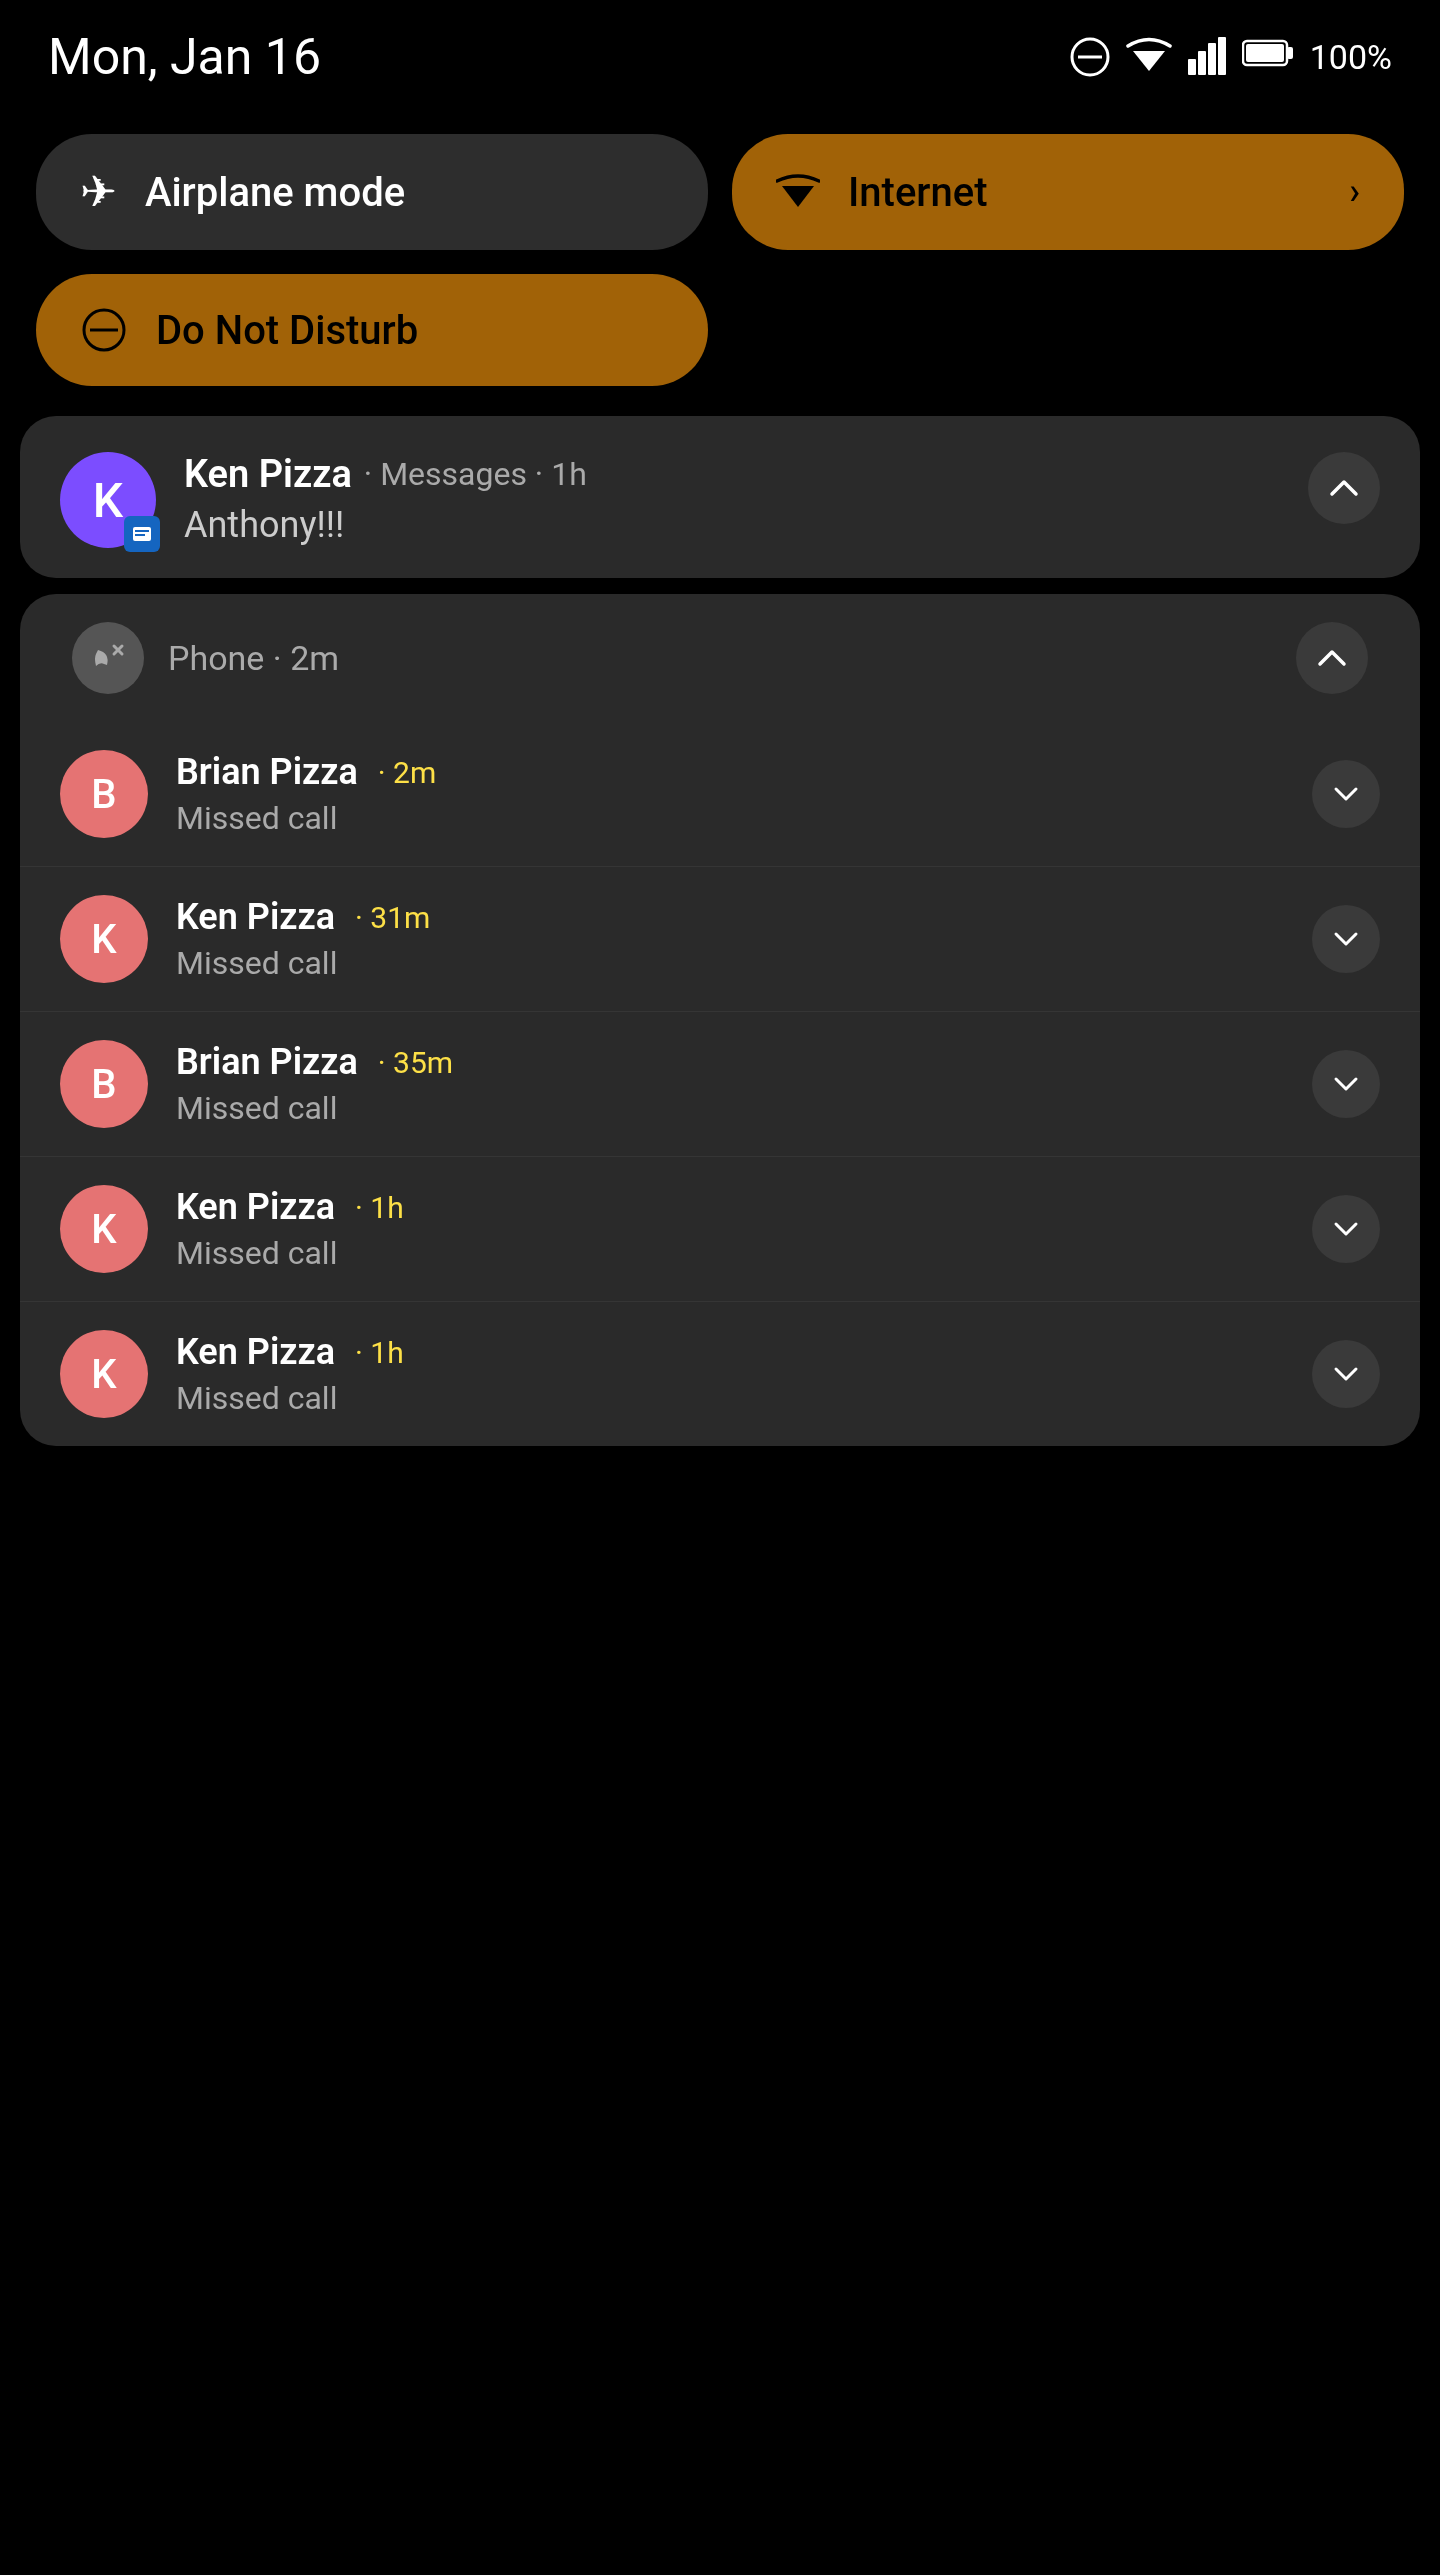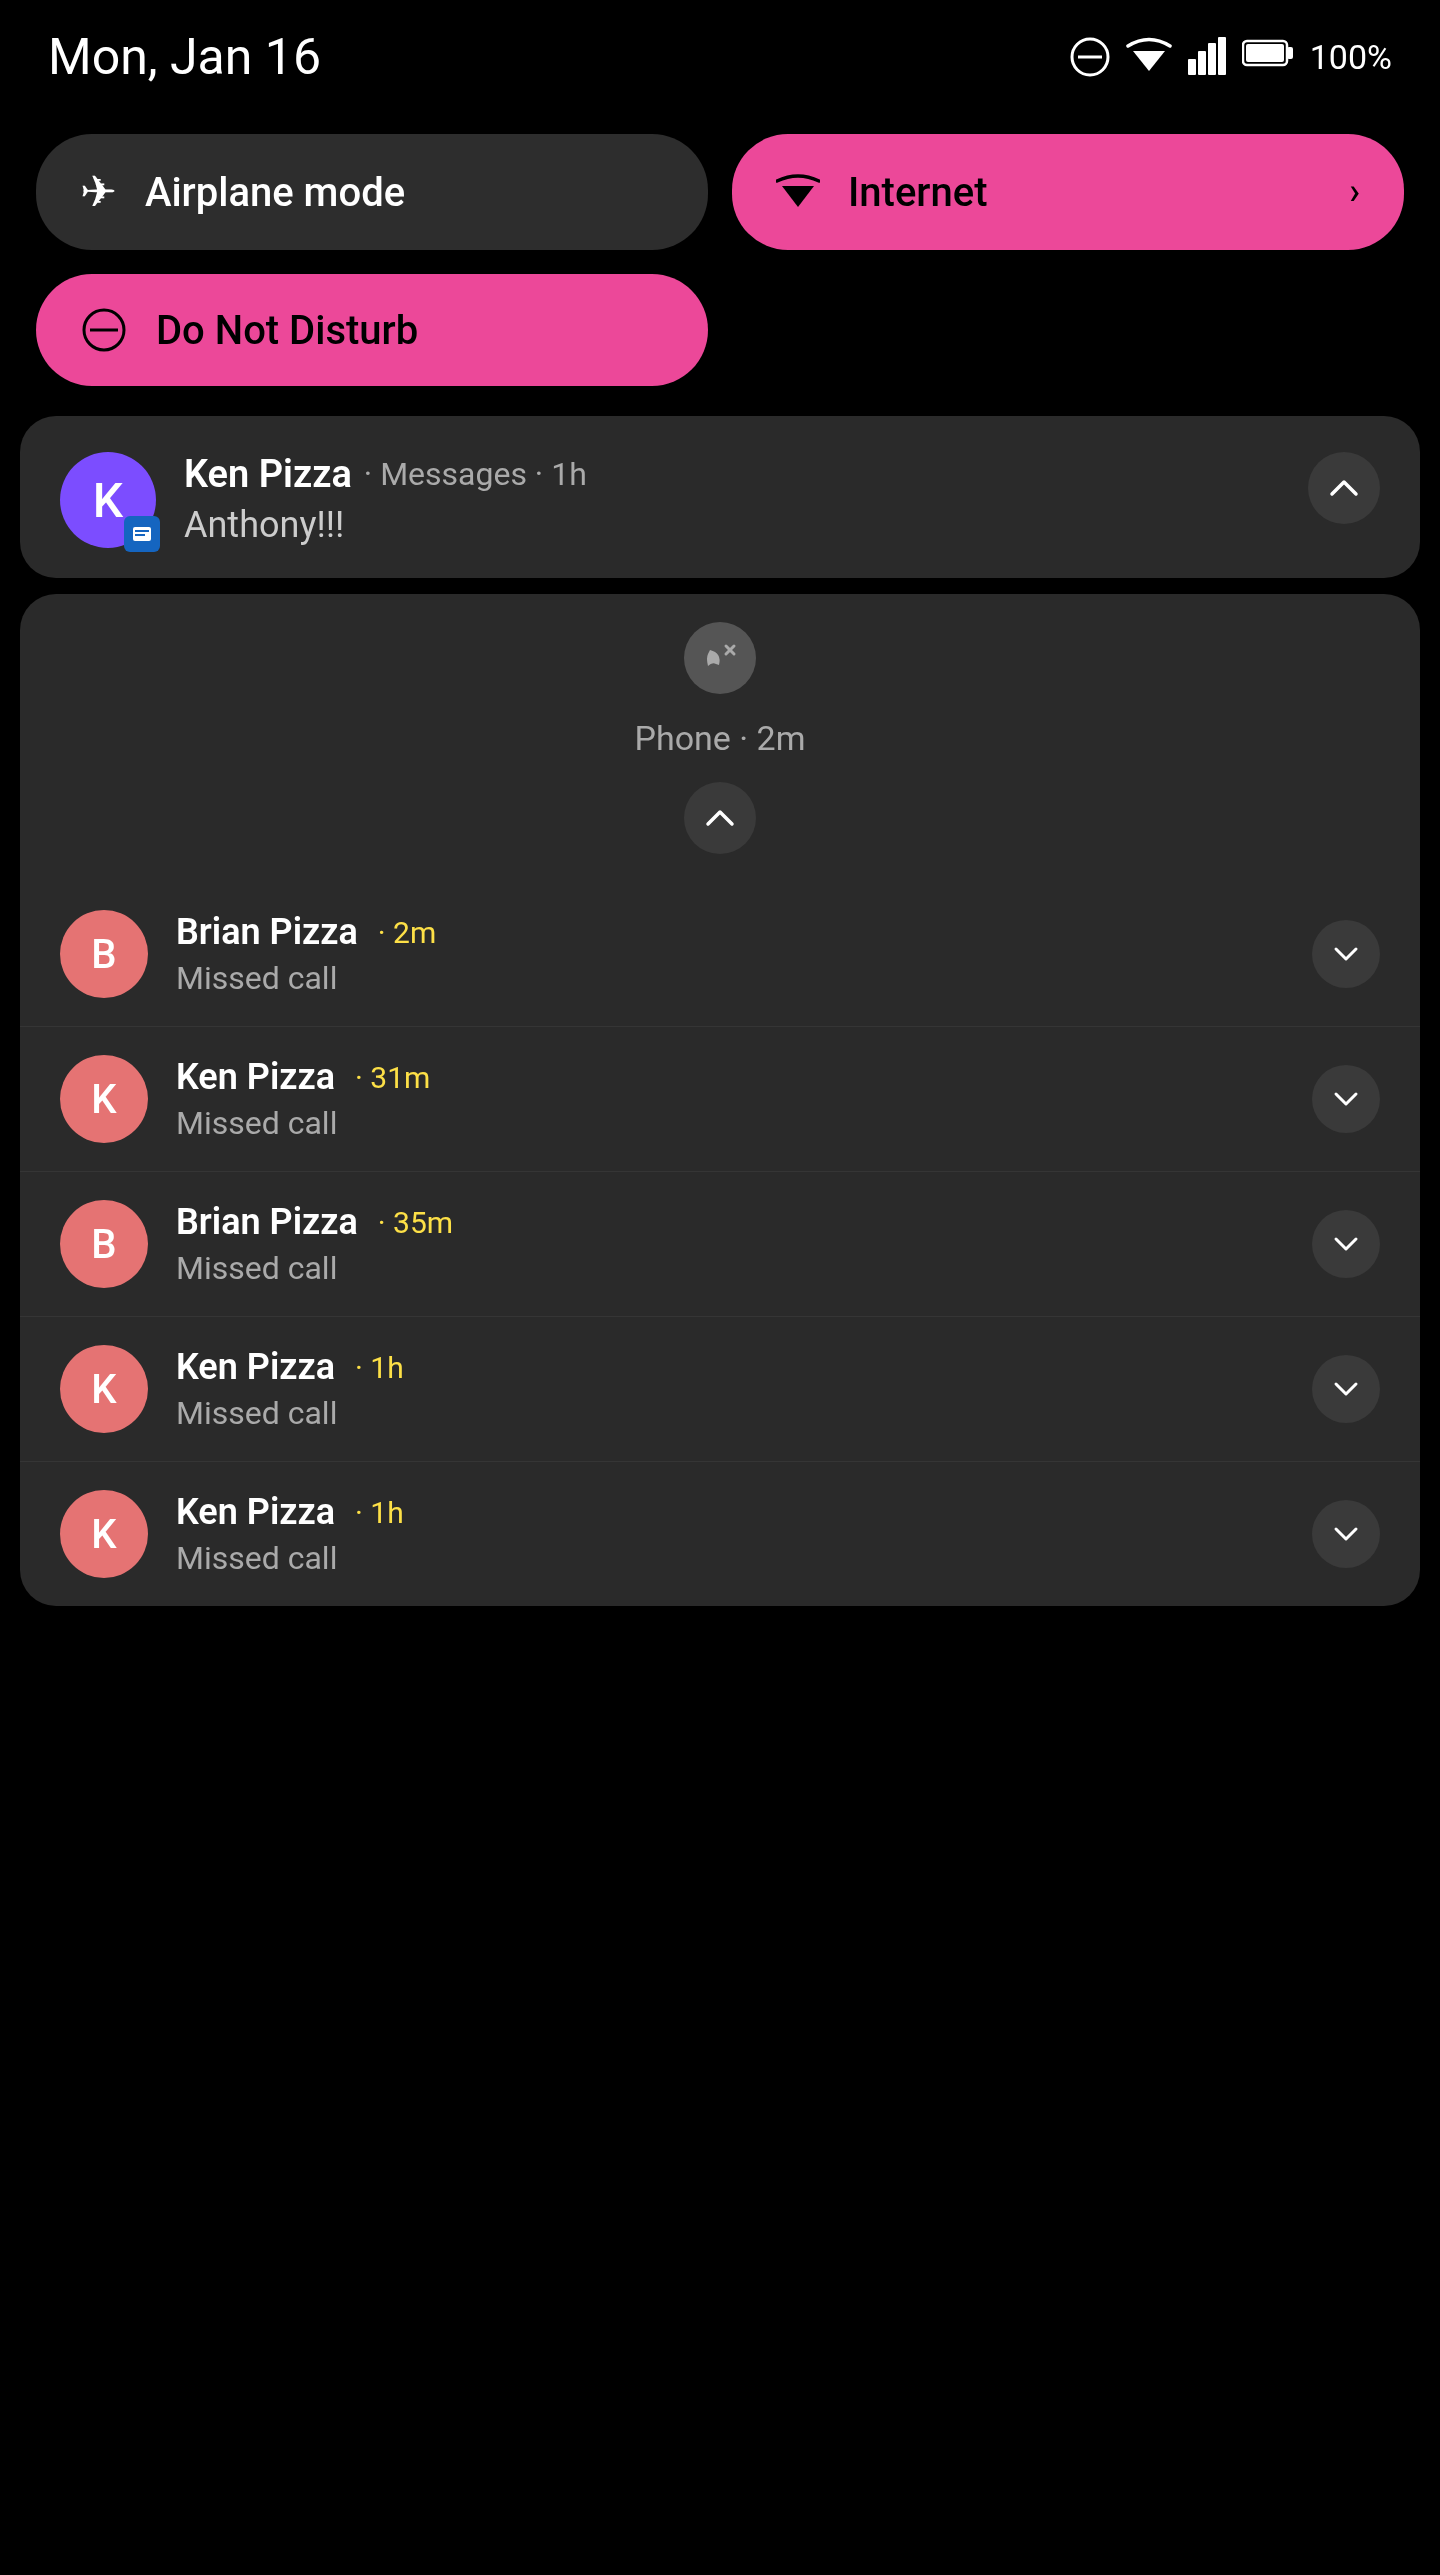--- a/index.html
+++ b/index.html
@@ -50,21 +50,21 @@
       gap: 28px;
       font-size: 40px;
       font-weight: 500;
       cursor: pointer;
     }
     .qs-tile-dark {
       background: #2d2d2d;
       color: #fff;
     }
     .qs-tile-light {
-      background: #ec4899;
+      background: #a16207;
       color: #000;
     }
     .qs-tile-icon {
       font-size: 44px;
     }
     .qs-tile-arrow {
       margin-left: auto;
       font-size: 36px;
     }
 
@@ -170,21 +170,20 @@
     .phone-notif-card {
       background: #2a2a2a;
       border-radius: 36px;
       overflow: hidden;
     }
     .phone-notif-header {
       padding: 28px 52px;
       display: flex;
       align-items: center;
       gap: 24px;
-      flex-direction: column;
     }
     .phone-icon {
       width: 72px;
       height: 72px;
       border-radius: 50%;
       background: #555;
       display: flex;
       align-items: center;
       justify-content: center;
       font-size: 36px;

